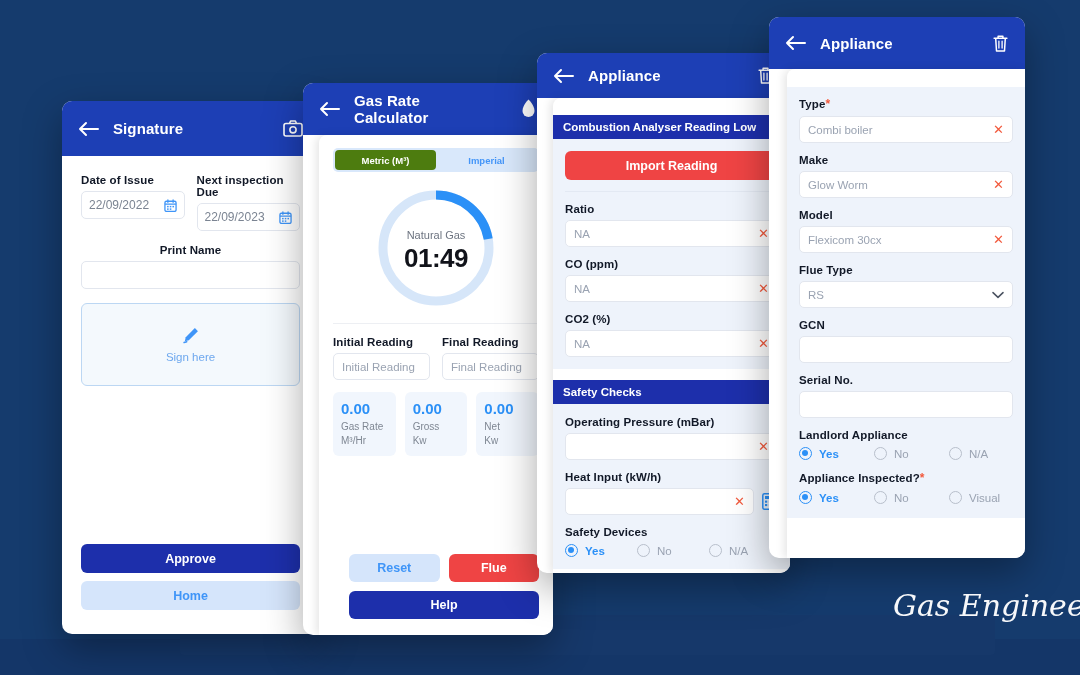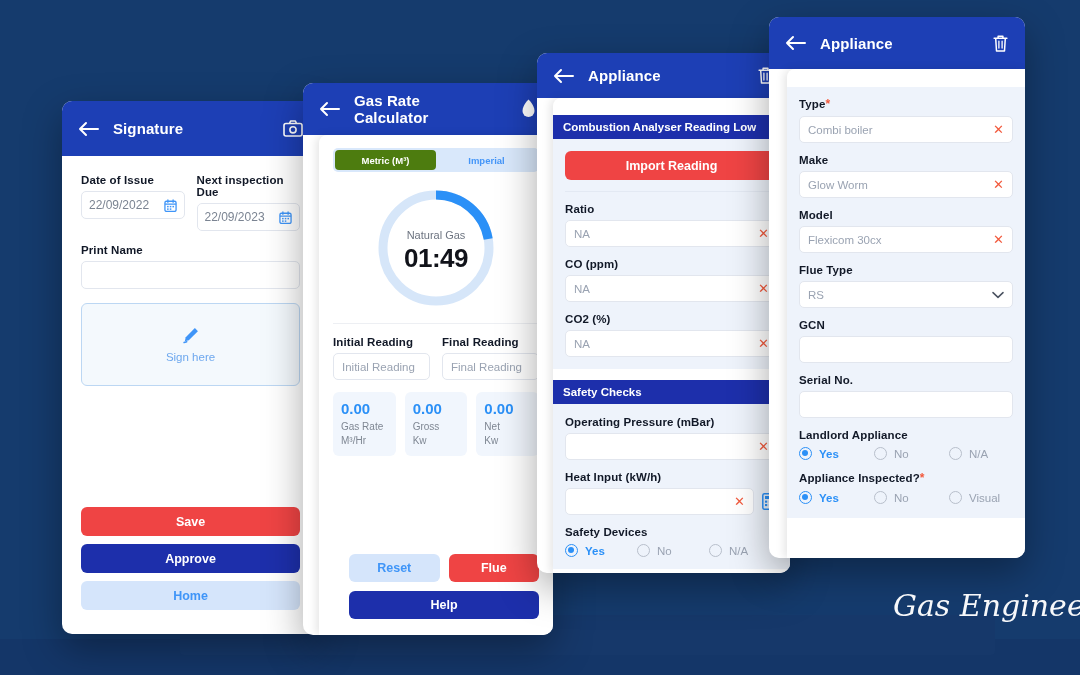--- a/index.html
+++ b/index.html
@@ -240,40 +240,39 @@
                 <rect x="6.2" y="7.4" width="1.7" height="1.6" fill="#3f95f8"></rect>
                 <rect x="9.1" y="7.4" width="1.7" height="1.6" fill="#3f95f8"></rect>
                 <rect x="3.3" y="10.1" width="1.7" height="1.6" fill="#3f95f8"></rect>
                 <rect x="6.2" y="10.1" width="1.7" height="1.6" fill="#3f95f8"></rect>
               </svg>
           </span>
         </div>
       </div>
     </div>
 
-    <div style="margin-top:13px;">
+    <div style="margin-top:13px;text-align:center;">
       <div class="lbl">Print Name</div>
       <div class="field" style="height:28px;">
         <span class="val"></span>
       </div>
     </div>
 
     <div id="signpad">
       <span class="ico">
         <svg width="19" height="19" viewBox="0 0 20 20">
             <path d="M14.6 2.2 L17.8 5.4 L8.2 15 L4 16 L5 11.8 Z" fill="#3f95f8"></path>
             <path d="M3.2 17.4 L6.1 16.6" stroke="#3f95f8" stroke-width="1.5" stroke-linecap="round"></path>
           </svg>
       </span>
       <span class="txt">Sign here</span>
     </div>
   </div>
 
   <div id="p-sig-actions">
-    <div class="btn btn-blue">Save</div>
     <div class="btn btn-navy">Approve</div>
     <div class="btn btn-light" style="margin-bottom:0;">Home</div>
   </div>
 </div>
 
 <div class="panel" id="p-gasrate">
   <div class="pheader">
     <span class="ico">
       <svg width="21" height="16" viewBox="0 0 21 16">
           <path d="M8 2 L2 8 L8 14 M2 8 L20 8" fill="none" stroke="#fff" stroke-width="2" stroke-linecap="round" stroke-linejoin="round"></path>

